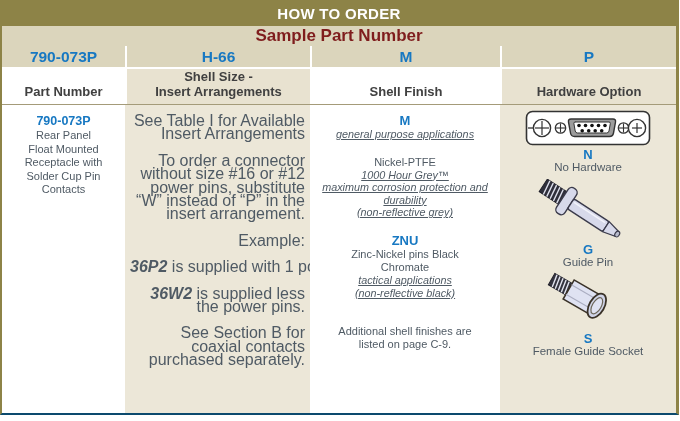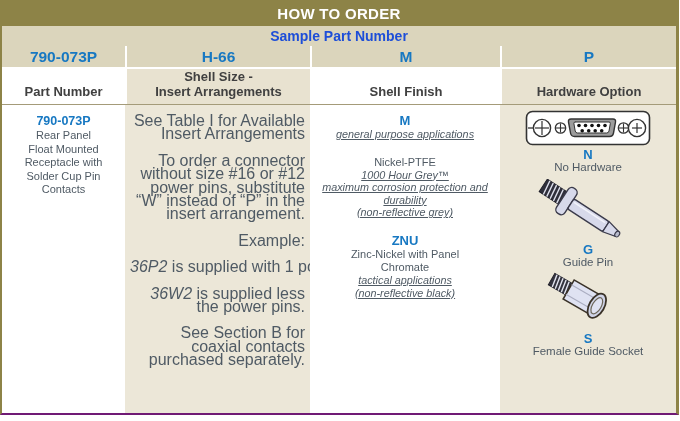--- a/index.html
+++ b/index.html
@@ -1,29 +1,29 @@
 <!DOCTYPE html>
 <html><head>
 <meta charset="utf-8">
 <style>
   * { margin:0; padding:0; box-sizing:border-box; }
   html,body { background:#fff; }
   body { font-family:"Liberation Sans", sans-serif; }
   .page { position:relative; width:680px; height:421px; background:#fff; overflow:hidden; }
   .frame {
     position:absolute; left:0; top:0; width:679px; height:415px;
-    border-left:2px solid #8d8347; border-right:3px solid #8d8347; border-bottom:2px solid #701a75;
+    border-left:2px solid #8d8347; border-right:3px solid #8d8347; border-bottom:2px solid #0c4a6e;
     display:flex; flex-direction:column; background:#fff;
   }
   .titlebar {
     height:26px; background:#8d8347; color:#fff; font-weight:bold; font-size:15px;
     display:flex; align-items:center; justify-content:center; letter-spacing:.3px;
   }
   .samplebar {
-    height:20px; background:#dbd5bc; color:#1d4ed8; font-weight:bold; font-size:14px;
+    height:20px; background:#dbd5bc; color:#7f1d1d; font-weight:bold; font-size:17px;
     display:flex; align-items:center; justify-content:center;
   }
   .valuesrow { height:21px; background:#dbd5bc; display:flex; }
   .valuesrow > div {
     display:flex; align-items:center; justify-content:center;
     color:#1778c2; font-weight:bold; font-size:15.5px;
   }
   .valuesrow > div + div { border-left:2px solid #fff; }
   .w1 { width:123px; } .w2 { width:185px; } .w3 { width:190px; } .w4 { flex:1; }
   .hdrrow { height:38px; display:flex; border-top:2px solid #fff; border-bottom:1px solid #a49b79; }
@@ -44,21 +44,21 @@
 
   
   .c1 { text-align:center; padding-top:9px; }
   .c1 .code { font-size:12.5px; }
   .c1 .desc { font-size:11px; line-height:13.5px; margin-top:1px; }
 
   
   .c2 { text-align:right; padding:9px 5px 0 5px; font-size:16px; line-height:13.4px; }
   .c2 p { margin-bottom:13px; }
   .c2 .nowrap { white-space:nowrap; }
-  .bi { font-weight:normal; font-style:italic;margin-top:20px; }
+  .bi { font-weight:bold; font-style:italic;margin-top:20px; }
 
   
   .c3 { text-align:center; padding-top:9px; font-size:11px; line-height:13px; }
   .finish { margin-bottom:15px; }
   .finish .fcode { font-size:13px; margin-bottom:1px; }
   .finish .fname { margin:0 auto; max-width:150px; }
   .finish .fnotes { font-style:italic; font-size:10.8px; line-height:12.6px; max-width:182px; margin:0 auto;text-decoration:underline; }
   .footnote { margin:26px auto 0 auto; max-width:150px; }
 
   
@@ -117,24 +117,25 @@
           <div class="fnotes lines">general purpose applications</div>
         </div>
         <div class="finish">
           <div class="fname">Nickel-PTFE</div>
           <div class="fnotes lines">1000 Hour Grey™
 maximum corrosion protection and durability
 (non-reflective grey)</div>
         </div>
         <div class="finish">
           <div class="blue fcode">ZNU</div>
-          <div class="fname">Zinc-Nickel with Panel Chromate</div>
+          <div class="fname">Zinc-Nickel pins Black Chromate</div>
           <div class="fnotes lines">tactical applications
 (non-reflective black)</div>
         </div>
+        <div class="footnote">Additional shell finishes are listed on page C-9.</div>
       </div>
 
       <div class="col col-tan w4 c4 txt">
 
         <svg class="hwimg" width="126" height="36" viewBox="0 0 126 36">
           <rect x="1.5" y="1.5" width="123" height="33" rx="6" fill="#fff" stroke="#333" stroke-width="1.6"></rect>
           <line x1="3" y1="18" x2="9" y2="18" stroke="#333" stroke-width="1.3"></line>
           <circle cx="17" cy="18" r="8.6" fill="#fff" stroke="#333" stroke-width="1.4"></circle>
           <line x1="10" y1="18" x2="24" y2="18" stroke="#333" stroke-width="1.2"></line>
           <line x1="17" y1="11" x2="17" y2="25" stroke="#333" stroke-width="1.2"></line>

